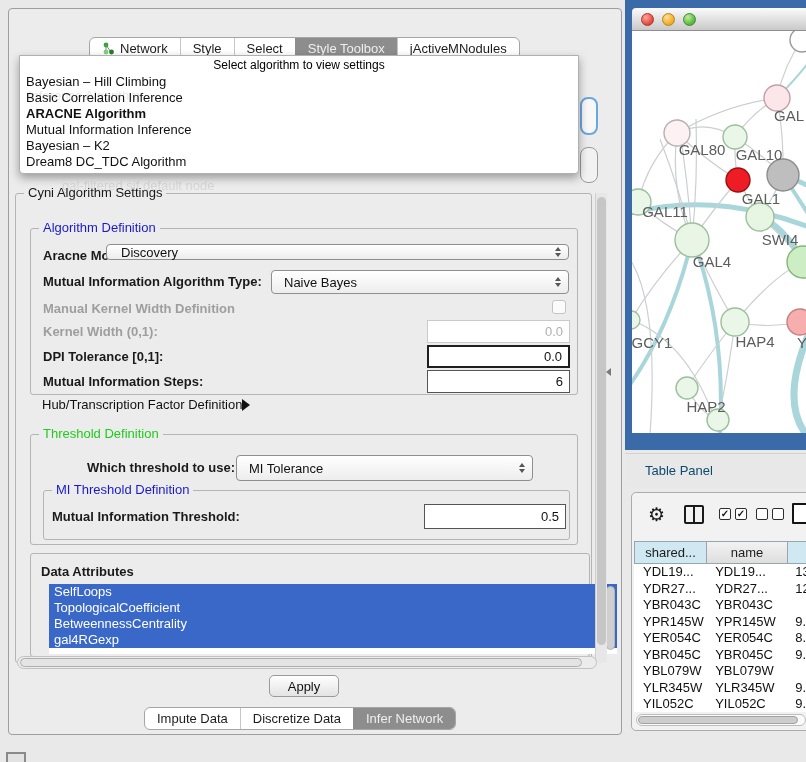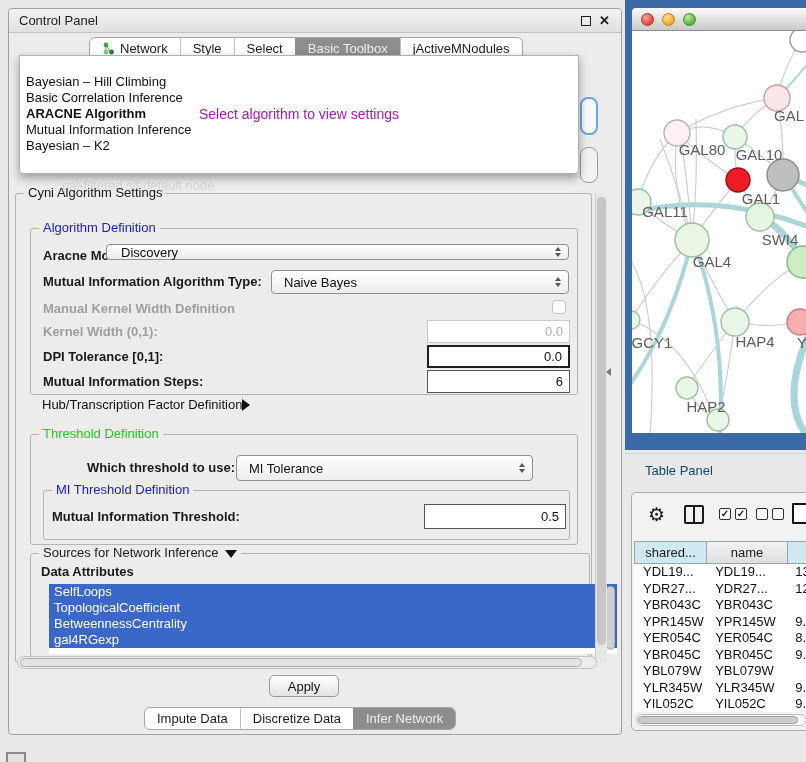--- a/index.html
+++ b/index.html
@@ -25,21 +25,21 @@
   .capsule .tab:first-child { border-left:none; }
   .capsule .tab.sel { background:#8d8d8d; color:#efefef; border-left-color:#8d8d8d; }
   #cp-tabs { left:80px; top:28px; }
   #cp-bottom-tabs { left:135px; top:698px; }
 
   
   #algo-popup { position:absolute; left:10px; top:46px; width:560px; height:119px;
     background:#ffffff; border:1px solid #b0b0b0; border-radius:0 0 4px 4px;
     box-shadow:0 4px 10px rgba(0,0,0,0.35); z-index:30; }
   #algo-placeholder { position:absolute; left:0; top:2px; width:100%; text-align:center;
-    font-size:14px; color:#a21caf;margin-top:48px; }
+    font-size:12px; color:#000000; }
   #algo-options { position:absolute; left:0; top:18px; width:100%; }
   .algo-opt { height:16px; line-height:16px; font-size:13px; color:#111; padding-left:6px; white-space:nowrap; }
   .algo-opt.sel { font-weight:bold; }
   .ghost { position:absolute; font-size:13px; color:#555; opacity:0.14; white-space:nowrap; }
   #ghost-1 { left:8px; top:32px; }
   #ghost-2 { left:42px; top:102px;margin-top:20px; }
 
   
   #frag-blue { position:absolute; left:571px; top:88px; width:18px; height:38px;
     border:2px solid #6aa6e0; border-radius:8px; background:#f7f7f7; }
@@ -160,45 +160,40 @@
     background:#cdcdcd; border:1px solid #a2a2a2; border-radius:4px; }
 
   
   #mini-icon { position:absolute; left:6px; top:752px; width:20px; height:12px;
     border:2px solid #8a8a8a; background:#e2e2e2; }
 </style>
 </head>
 <body>
 
 <div id="control-panel">
-  <div id="cp-titlebar">
-    <span id="cp-title">Control Panel</span>
-    <span id="cp-float"></span>
-    <span id="cp-close">✕</span>
-  </div>
 
   <div id="cp-tabs" class="capsule">
       <div class="tab">
         <svg width="13" height="13">
           <line x1="4" y1="3" x2="9" y2="10" stroke="#888" stroke-width="1"></line>
           <line x1="4" y1="3" x2="4" y2="10" stroke="#888" stroke-width="1"></line>
           <circle cx="4" cy="3" r="2.4" fill="#3aa53a"></circle>
           <circle cx="4" cy="10" r="2.4" fill="#7fd07f"></circle>
           <circle cx="9.5" cy="10" r="2.4" fill="#2d7a2d"></circle>
         </svg>
         <span>Network</span>
       </div>
       <div class="tab">
         <span>Style</span>
       </div>
       <div class="tab">
         <span>Select</span>
       </div>
       <div class="tab sel">
-        <span>Basic Toolbox</span>
+        <span>Style Toolbox</span>
       </div>
       <div class="tab">
         <span>jActiveMNodules</span>
       </div>
     </div>
 
   <div id="settings-box" class="groupbox">
     <span class="legend black">Cyni Algorithm Settings</span>
 
     <div id="algdef-box" class="groupbox">
@@ -261,21 +256,20 @@
       <div id="mithresh-box" class="groupbox">
         <span class="legend blue">MI Threshold Definition</span>
         <span class="flabel" style="left:8px; top:13px; line-height:25px;">Mutual Information Threshold:</span>
         <div class="field" style="left:380px; top:13px; width:142px; height:25px;">
           <span>0.5</span>
         </div>
       </div>
     </div>
 
     <div id="sources-box" class="groupbox">
-      <span class="legend black"><span>Sources for Network Inference</span><span class="tri-dn-sm"></span></span>
       <span id="attr-label">Data Attributes</span>
       <div id="attr-list">
         <div class="attr-item">SelfLoops</div>
           <div class="attr-item">TopologicalCoefficient</div>
           <div class="attr-item">BetweennessCentrality</div>
           <div class="attr-item">gal4RGexp</div>
           <div id="attr-vscroll"></div>
       </div>
     </div>
   </div>
@@ -306,20 +300,21 @@
   <div id="algo-popup">
     <span id="algo-placeholder">Select algorithm to view settings</span>
     <span id="ghost-1" class="ghost">Inference Algorithm</span>
     <span id="ghost-2" class="ghost">gal-filtered sif default node</span>
     <div id="algo-options">
         <div class="algo-opt">Bayesian – Hill Climbing</div>
         <div class="algo-opt">Basic Correlation Inference</div>
         <div class="algo-opt sel">ARACNE Algorithm</div>
         <div class="algo-opt">Mutual Information Inference</div>
         <div class="algo-opt">Bayesian – K2</div>
+        <div class="algo-opt">Dream8 DC_TDC Algorithm</div>
       </div>
   </div>
   <div id="frag-blue"></div>
   <div id="frag-gray"></div>
 </div>
 
 <div id="divider-grip"></div>
 
 <div id="network-panel">
   <div id="net-titlebar">

